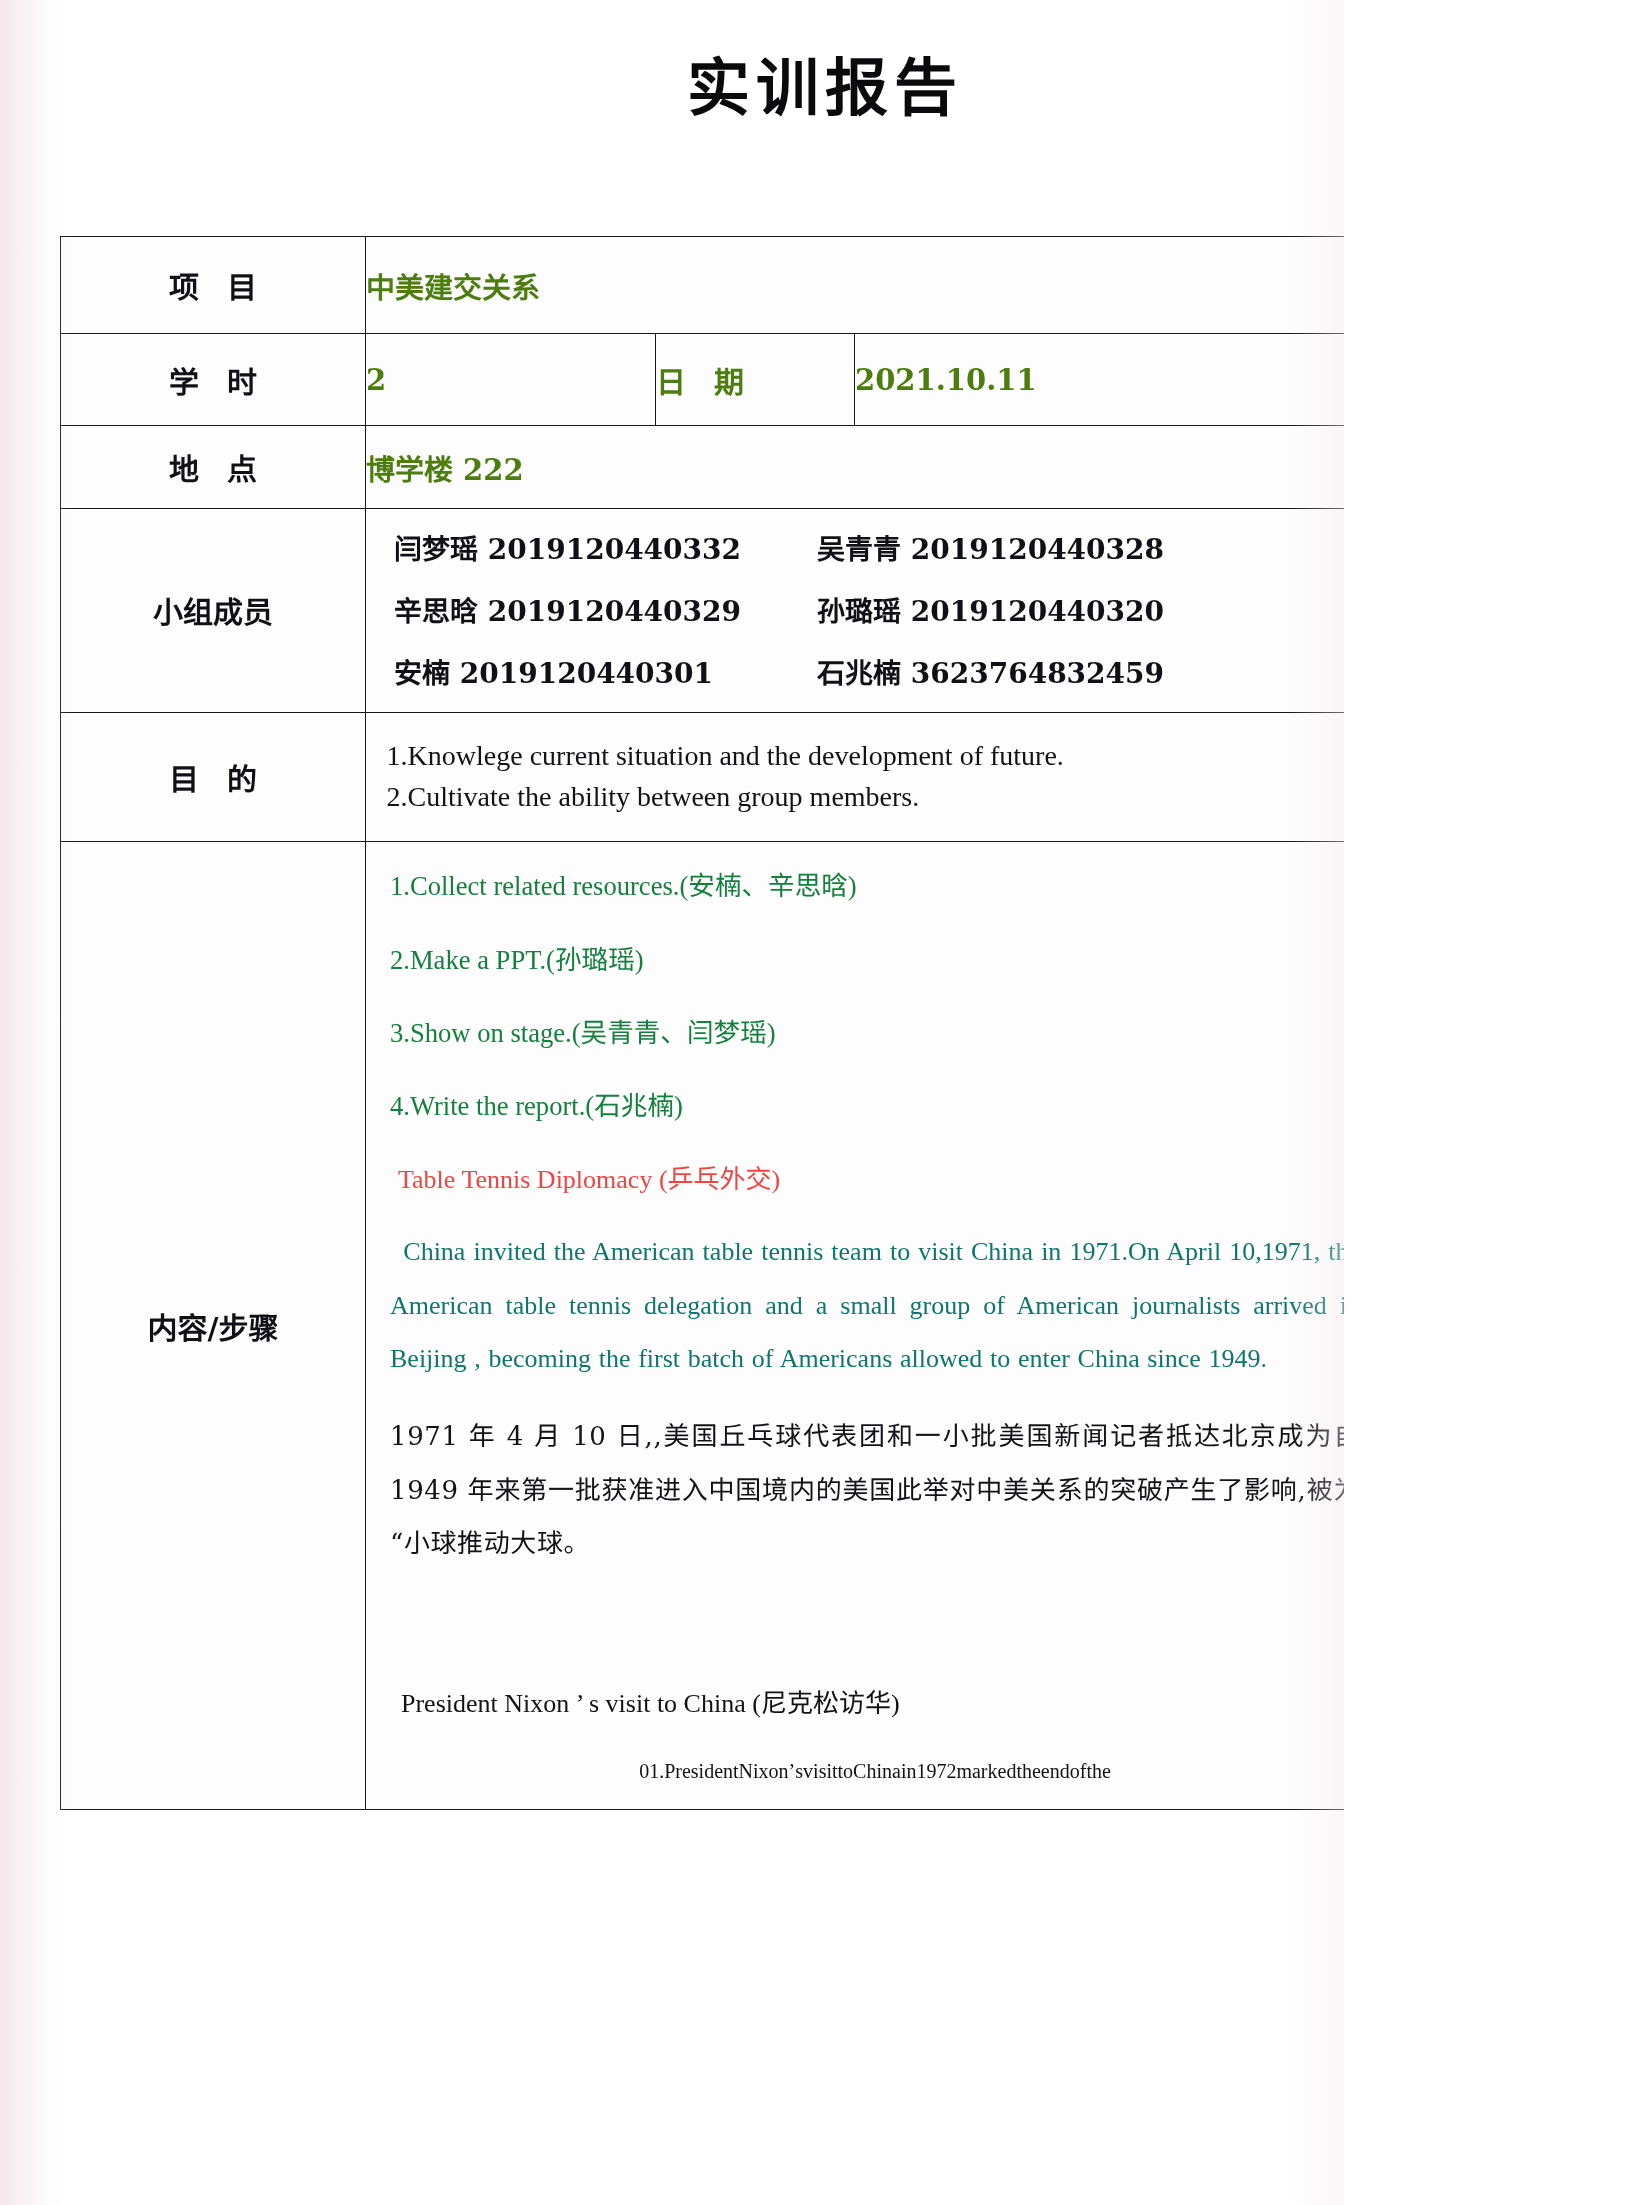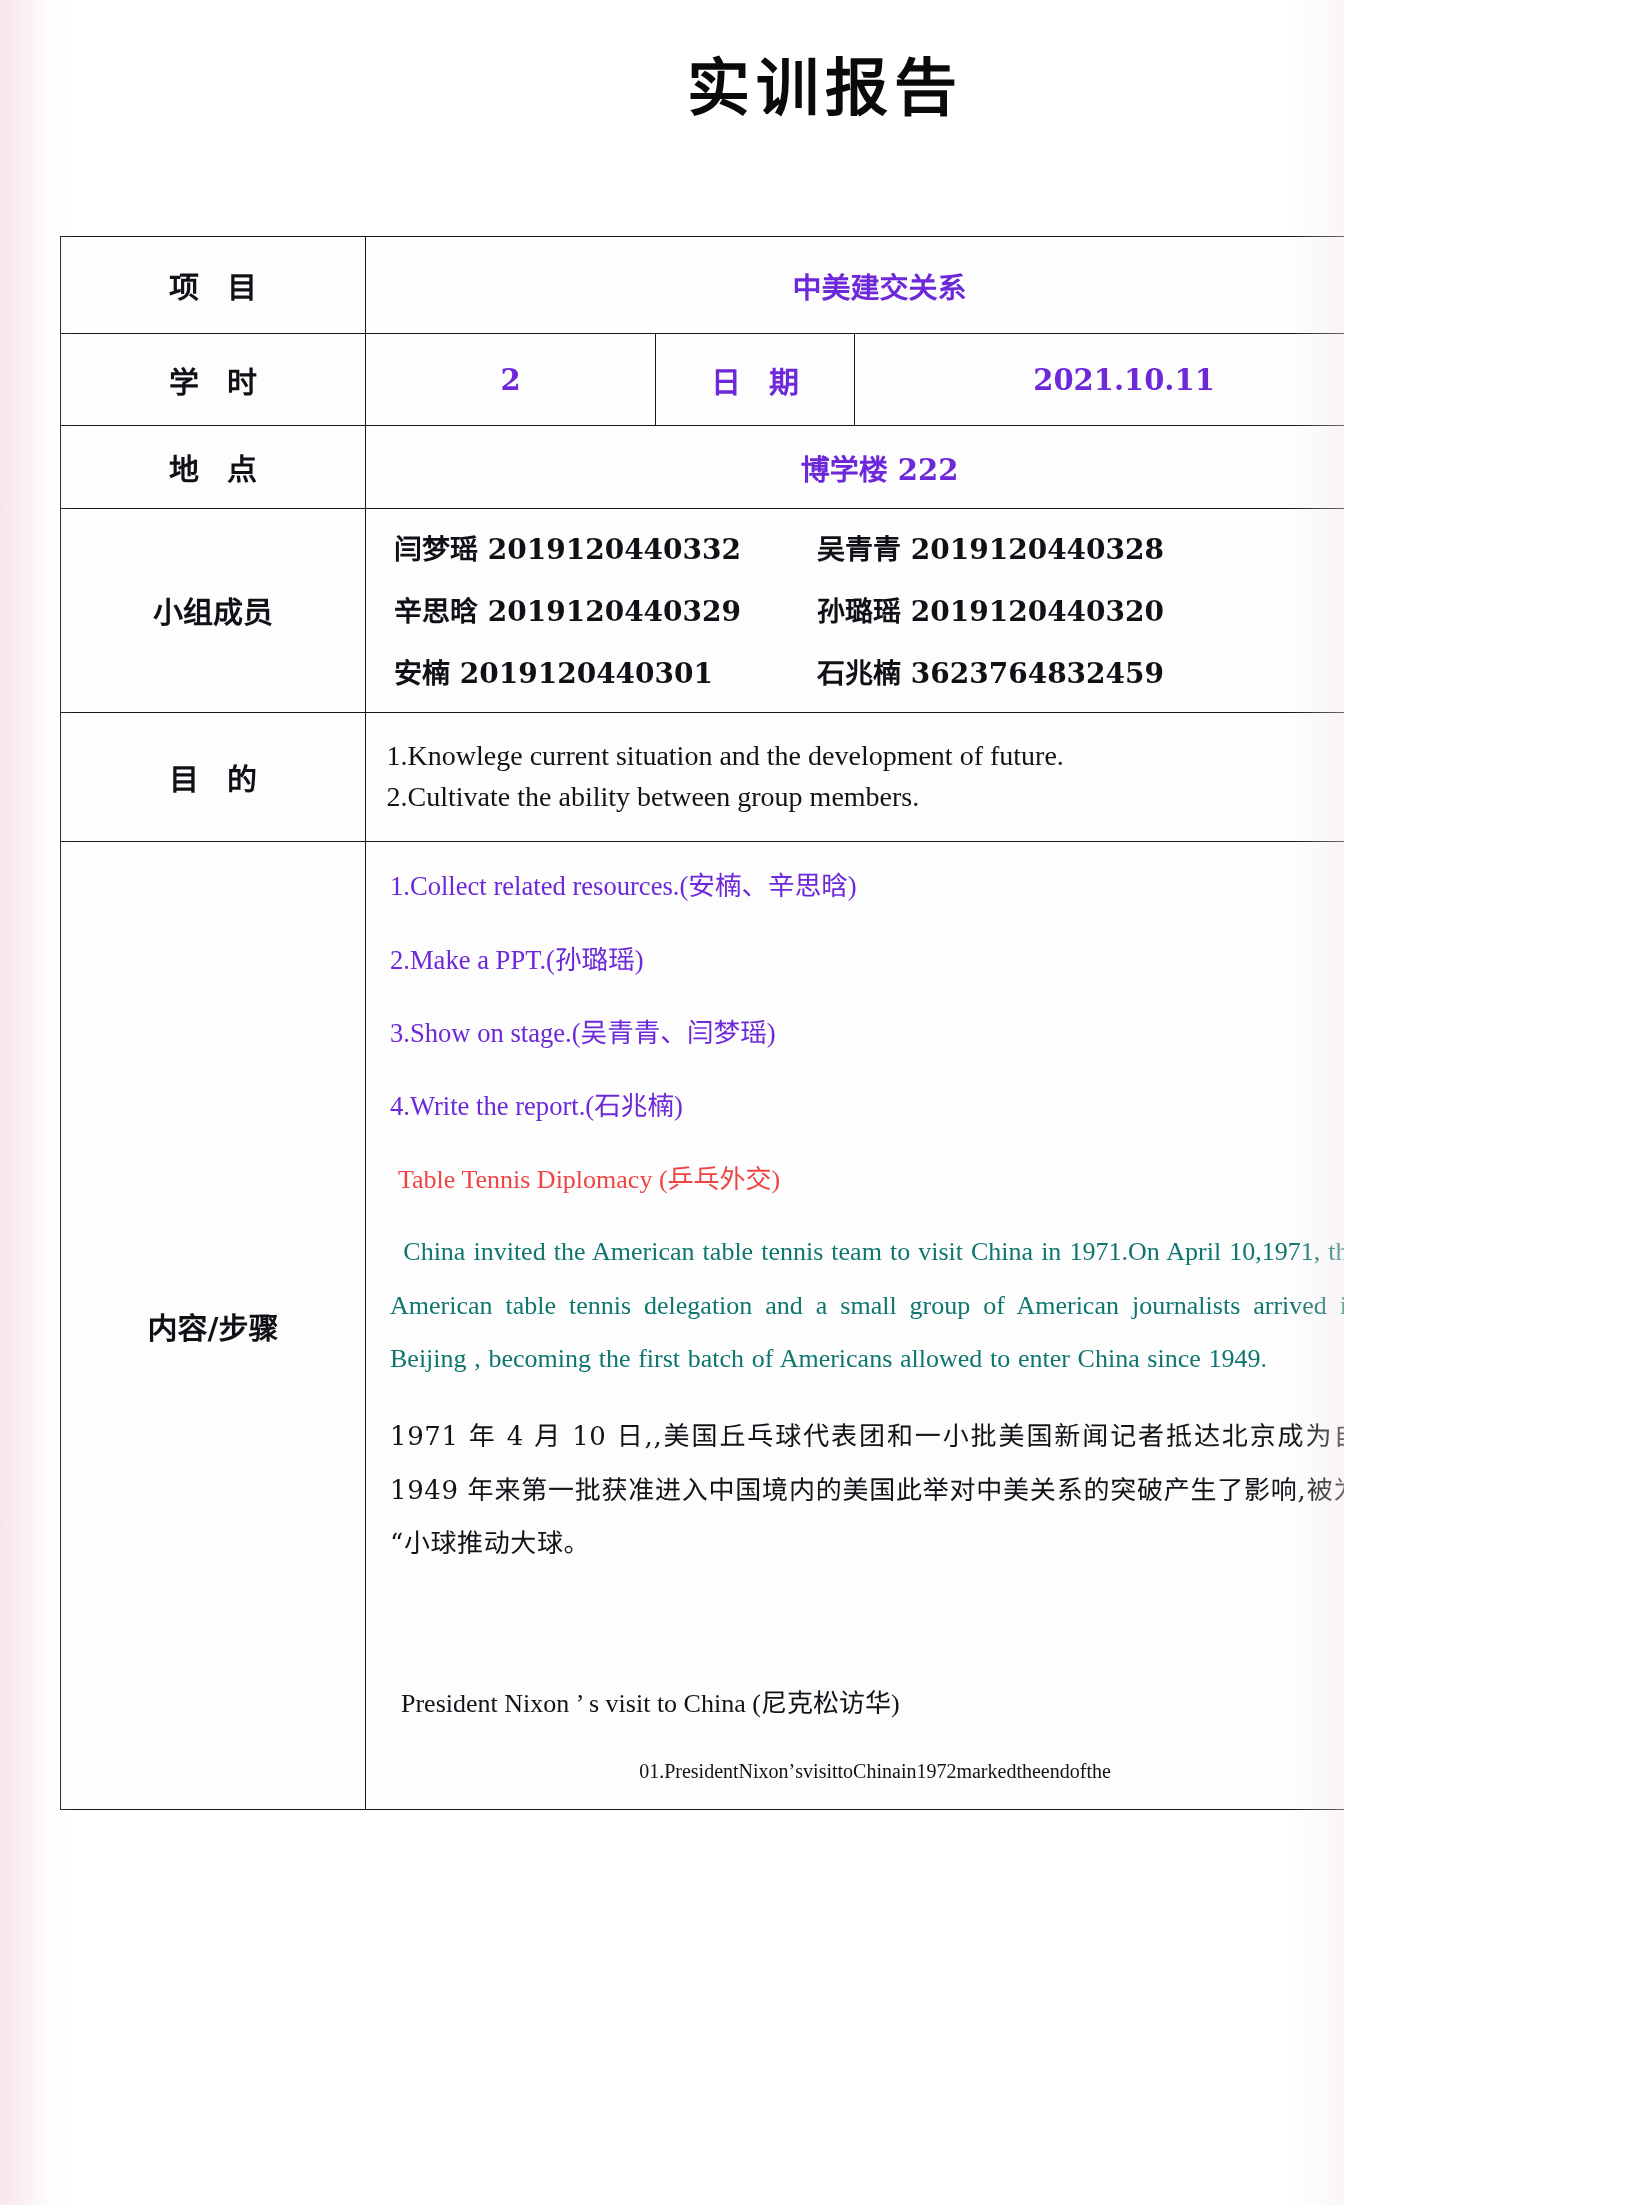--- a/index.html
+++ b/index.html
@@ -83,25 +83,24 @@
     font-family: "DejaVu Serif", "Liberation Serif", serif;
     font-weight: 700;
     font-size: 30px;
     letter-spacing: 0;
     color: #101016;
     white-space: nowrap;
   }
   .stub .sp { display: inline-block; width: 28px; }
 
   .cell-center {
-    text-align: center;
     font-family: "DejaVu Serif", "Liberation Serif", serif;
     font-weight: 700;
     font-size: 29px;
-    color: #6d28d9;
+    color: #4d7c0f;
   }
   .cell-center.small-label {
     font-size: 30px;
     letter-spacing: 0;
   }
   .cell-center .sp { display: inline-block; width: 28px; }
 
   
   .members {
     padding: 18px 0 20.6px 28px;
@@ -136,21 +135,21 @@
 
   
   .content {
     padding: 28px 33px 24px 24px;
     text-align: left;
   }
   .step {
     font-family: "Liberation Serif", "DejaVu Serif", serif;
     font-size: 26.6px;
     line-height: 1.25;
-    color: #6d28d9;
+    color: #15803d;
     margin: 0 0 40px 0;
     white-space: nowrap;
   }
   .section-head {
     font-family: "Liberation Serif", "DejaVu Serif", serif;
     font-size: 26px;
     line-height: 1.3;
     color: #ef4444;
     margin: 0 0 28px 8px;
     white-space: nowrap;

